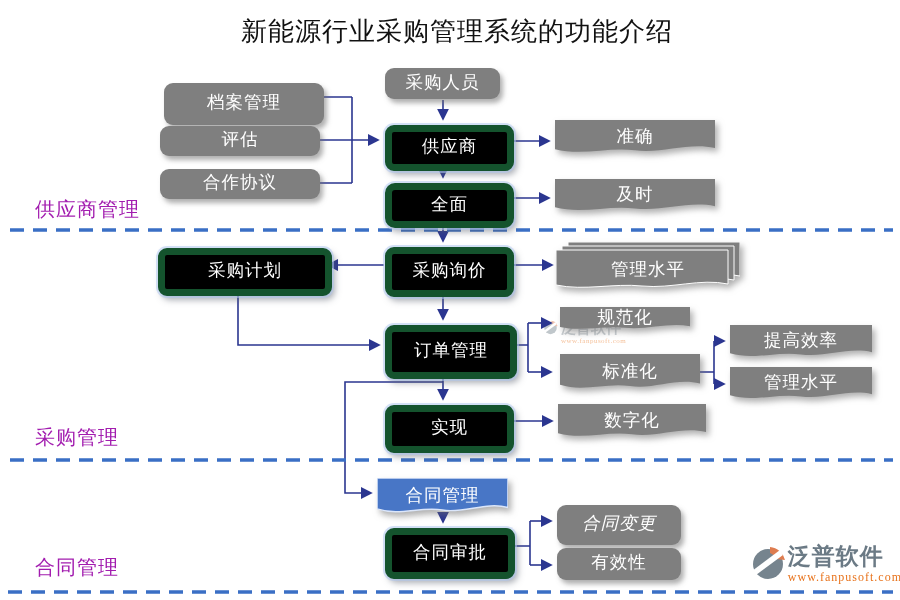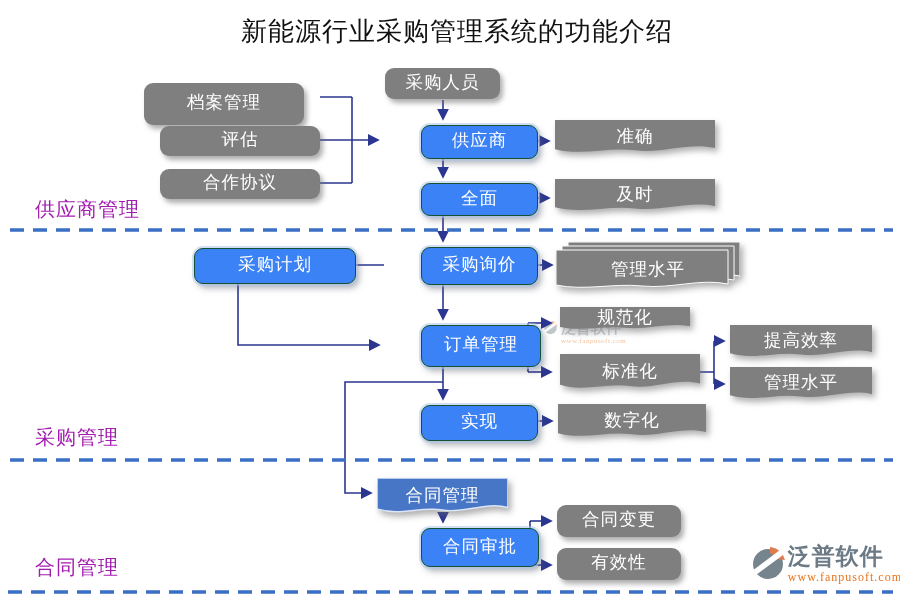--- a/index.html
+++ b/index.html
@@ -14,22 +14,22 @@
 
   
   #wires{position:absolute;left:0;top:0;z-index:1;}
 
   
   .box{position:absolute;z-index:2;display:flex;align-items:center;justify-content:center;}
   .box .lbl{position:relative;z-index:2;color:#fff;font-size:17.5px;letter-spacing:1px;
             text-align:center;line-height:1;white-space:nowrap;padding-bottom:2px;}
   .plain{border-radius:9px;}
   .plain.gray{background:#7F7F7F;box-shadow:3px 4px 5px rgba(110,110,110,.55);}
-  .plain.blue{background:#3b82f6;border:1px solid #14532d;
-              box-shadow:0 0 0 2px rgba(176,200,240,.55),3px 4px 6px rgba(90,95,110,.5);margin-left:36px;}
+  .plain.blue{background:#000000;border:7px solid #14532d;
+              box-shadow:0 0 0 2px rgba(176,200,240,.55),3px 4px 6px rgba(90,95,110,.5);}
   .doc svg.shape{position:absolute;left:0;top:0;width:100%;height:100%;z-index:1;
                  filter:drop-shadow(3px 4px 3px rgba(110,110,110,.55));}
   .doc.gray svg.shape path{fill:#7F7F7F;}
   .doc.blue svg.shape path{fill:#4876C6;stroke:#dbe6fa;stroke-width:1.2;}
   .multidoc svg.shape{position:absolute;left:0;top:0;width:100%;height:100%;z-index:1;
                  filter:drop-shadow(3px 4px 3px rgba(110,110,110,.55));}
   .multidoc svg.shape path{fill:#7F7F7F;stroke:#fdfdfd;stroke-width:1;}
   .multidoc .lbl{margin-top:8px;}
 
   
@@ -86,36 +86,36 @@
       <path d="M10,230 H893"></path>
       <path d="M10,460 H893"></path>
       <path d="M8,592 H893"></path>
     </g>
   </svg>
 
   <div class="section-label" style="left:35px;top:196px;">供应商管理</div>
   <div class="section-label" style="left:35px;top:424px;">采购管理</div>
   <div class="section-label" style="left:35px;top:554px;">合同管理</div>
 
-  <div class="box plain gray" style="left:144px;top:83px;width:160px;height:42px;">
+  <div class="box plain gray" style="left:164px;top:83px;width:160px;height:42px;">
     <span class="lbl">档案管理</span>
   </div>
   <div class="box plain gray" style="left:160px;top:126px;width:160px;height:30px;">
     <span class="lbl">评估</span>
   </div>
   <div class="box plain gray" style="left:160px;top:169px;width:160px;height:30px;">
     <span class="lbl">合作协议</span>
   </div>
   <div class="box plain gray" style="left:385px;top:68px;width:115px;height:31px;">
     <span class="lbl">采购人员</span>
   </div>
   <div class="box plain blue" style="left:385px;top:125px;width:115px;height:32px;">
     <span class="lbl">供应商</span>
   </div>
-  <div class="box plain blue" style="left:385px;top:183px;width:115px;height:31px;">
+  <div class="box plain blue" style="left:385px;top:183px;width:115px;height:31px;border-radius:10px;">
     <span class="lbl">全面</span>
   </div>
   <div class="box doc gray" style="left:555px;top:120px;width:160px;height:35px;">
     <svg class="shape" viewBox="0 0 100 30" preserveAspectRatio="none">
       <path d="M0,0 L100,0 L100,24 C83,19 67,29 50,26 C33,23 17,31 0,25 Z"></path>
     </svg>
     <span class="lbl">准确</span>
   </div>
   <div class="box doc gray" style="left:555px;top:179px;width:160px;height:34px;justify-content:center;">
     <svg class="shape" viewBox="0 0 100 30" preserveAspectRatio="none">
@@ -177,21 +177,21 @@
 
   <div class="box doc blue" style="left:377px;top:478px;width:131px;height:37px;">
     <svg class="shape" viewBox="0 0 100 30" preserveAspectRatio="none">
       <path d="M0,0 L100,0 L100,24 C83,19 67,29 50,26 C33,23 17,31 0,25 Z"></path>
     </svg>
     <span class="lbl">合同管理</span>
   </div>
   <div class="box plain blue" style="left:385px;top:528px;width:116px;height:37px;">
     <span class="lbl">合同审批</span>
   </div>
-  <div class="box plain gray" style="left:557px;top:505px;width:124px;height:32px;">
+  <div class="box plain gray" style="left:557px;top:505px;width:124px;height:40px;font-style:italic;">
     <span class="lbl">合同变更</span>
   </div>
   <div class="box plain gray" style="left:557px;top:548px;width:124px;height:32px;">
     <span class="lbl">有效性</span>
   </div>
 
   <div class="watermark">
     <svg width="15" height="15" viewBox="0 0 36 36">
       <circle cx="18" cy="19" r="15" fill="#76848E"></circle>
       <path d="M20,2 A17,17 0 0 1 35,15 L26,14 A10,10 0 0 0 20,8 Z" fill="#DE7C4F"></path>

